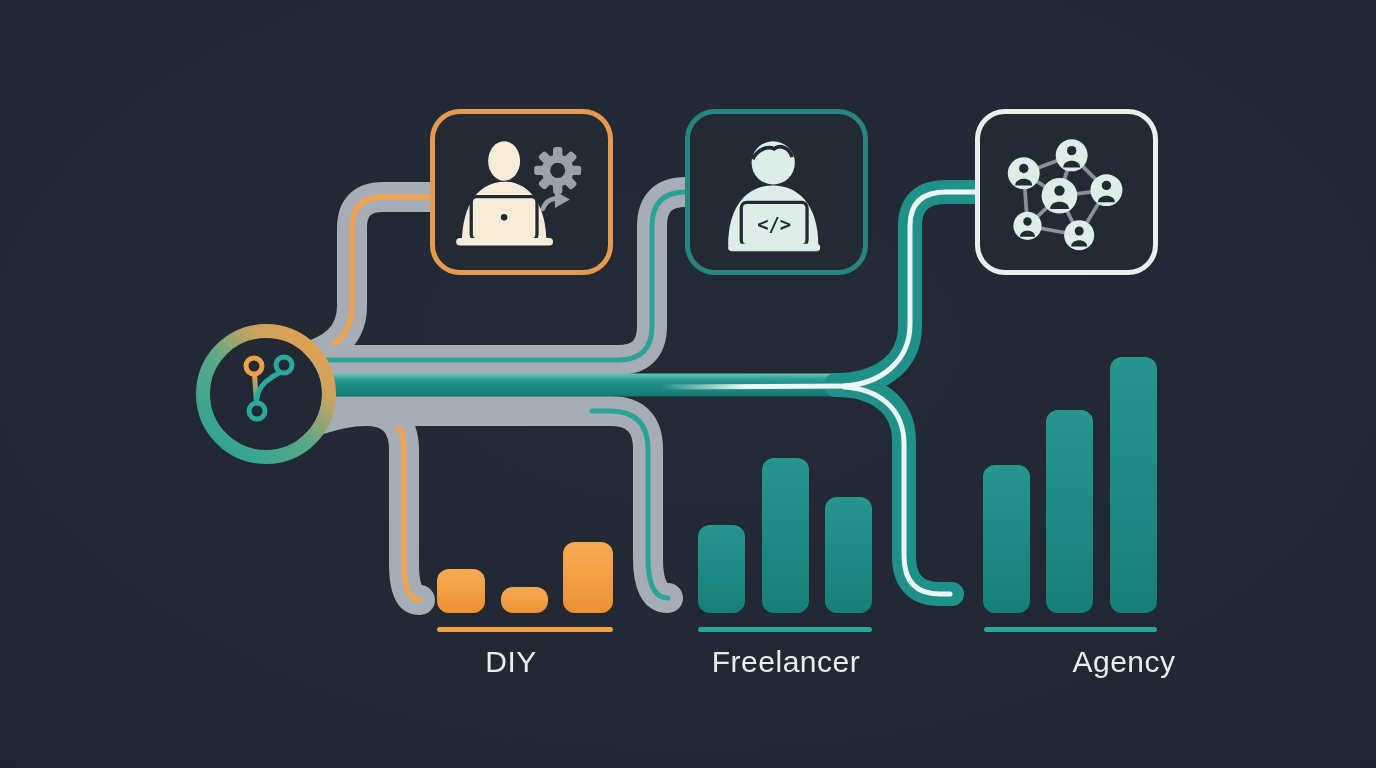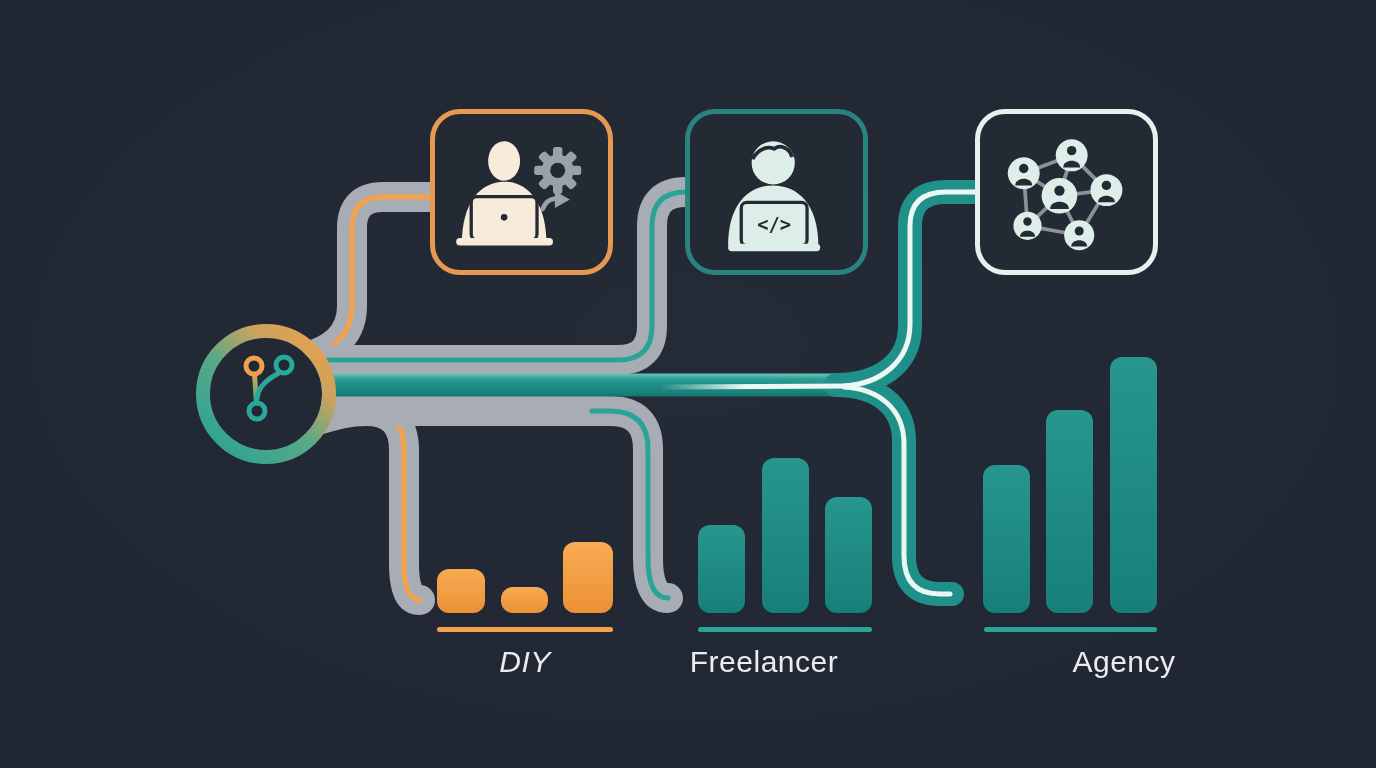--- a/index.html
+++ b/index.html
@@ -180,29 +180,29 @@
           </g>
       </g>
     </svg>
   </div>
 
   <div>
     <div class="bar orange" style="left: 437px; width: 48px; height: 44px;"></div>
     <div class="bar orange" style="left: 501px; width: 47px; height: 26px;"></div>
     <div class="bar orange" style="left: 563px; width: 50px; height: 71px;"></div>
     <div class="underline orange" style="left:437px;width:176px;"></div>
-    <div class="option-label" style="left:425px;font-style:italic;">DIY</div>
+    <div class="option-label" style="left:411px;">DIY</div>
   </div>
 
   <div>
     <div class="bar teal" style="left: 698px; width: 47px; height: 88px;"></div>
     <div class="bar teal" style="left: 762px; width: 47px; height: 155px;"></div>
     <div class="bar teal" style="left: 825px; width: 47px; height: 116px;"></div>
     <div class="underline teal" style="left:698px;width:174px;"></div>
-    <div class="option-label" style="left:664px;">Freelancer</div>
+    <div class="option-label" style="left:686px;">Freelancer</div>
   </div>
 
   <div>
     <div class="bar teal" style="left: 983px; width: 47px; height: 148px;"></div>
     <div class="bar teal" style="left: 1046px; width: 47px; height: 203px;"></div>
     <div class="bar teal" style="left: 1110px; width: 47px; height: 256px;"></div>
     <div class="underline teal" style="left:984px;width:173px;"></div>
     <div class="option-label" style="left:1024px;">Agency</div>
   </div>
 

